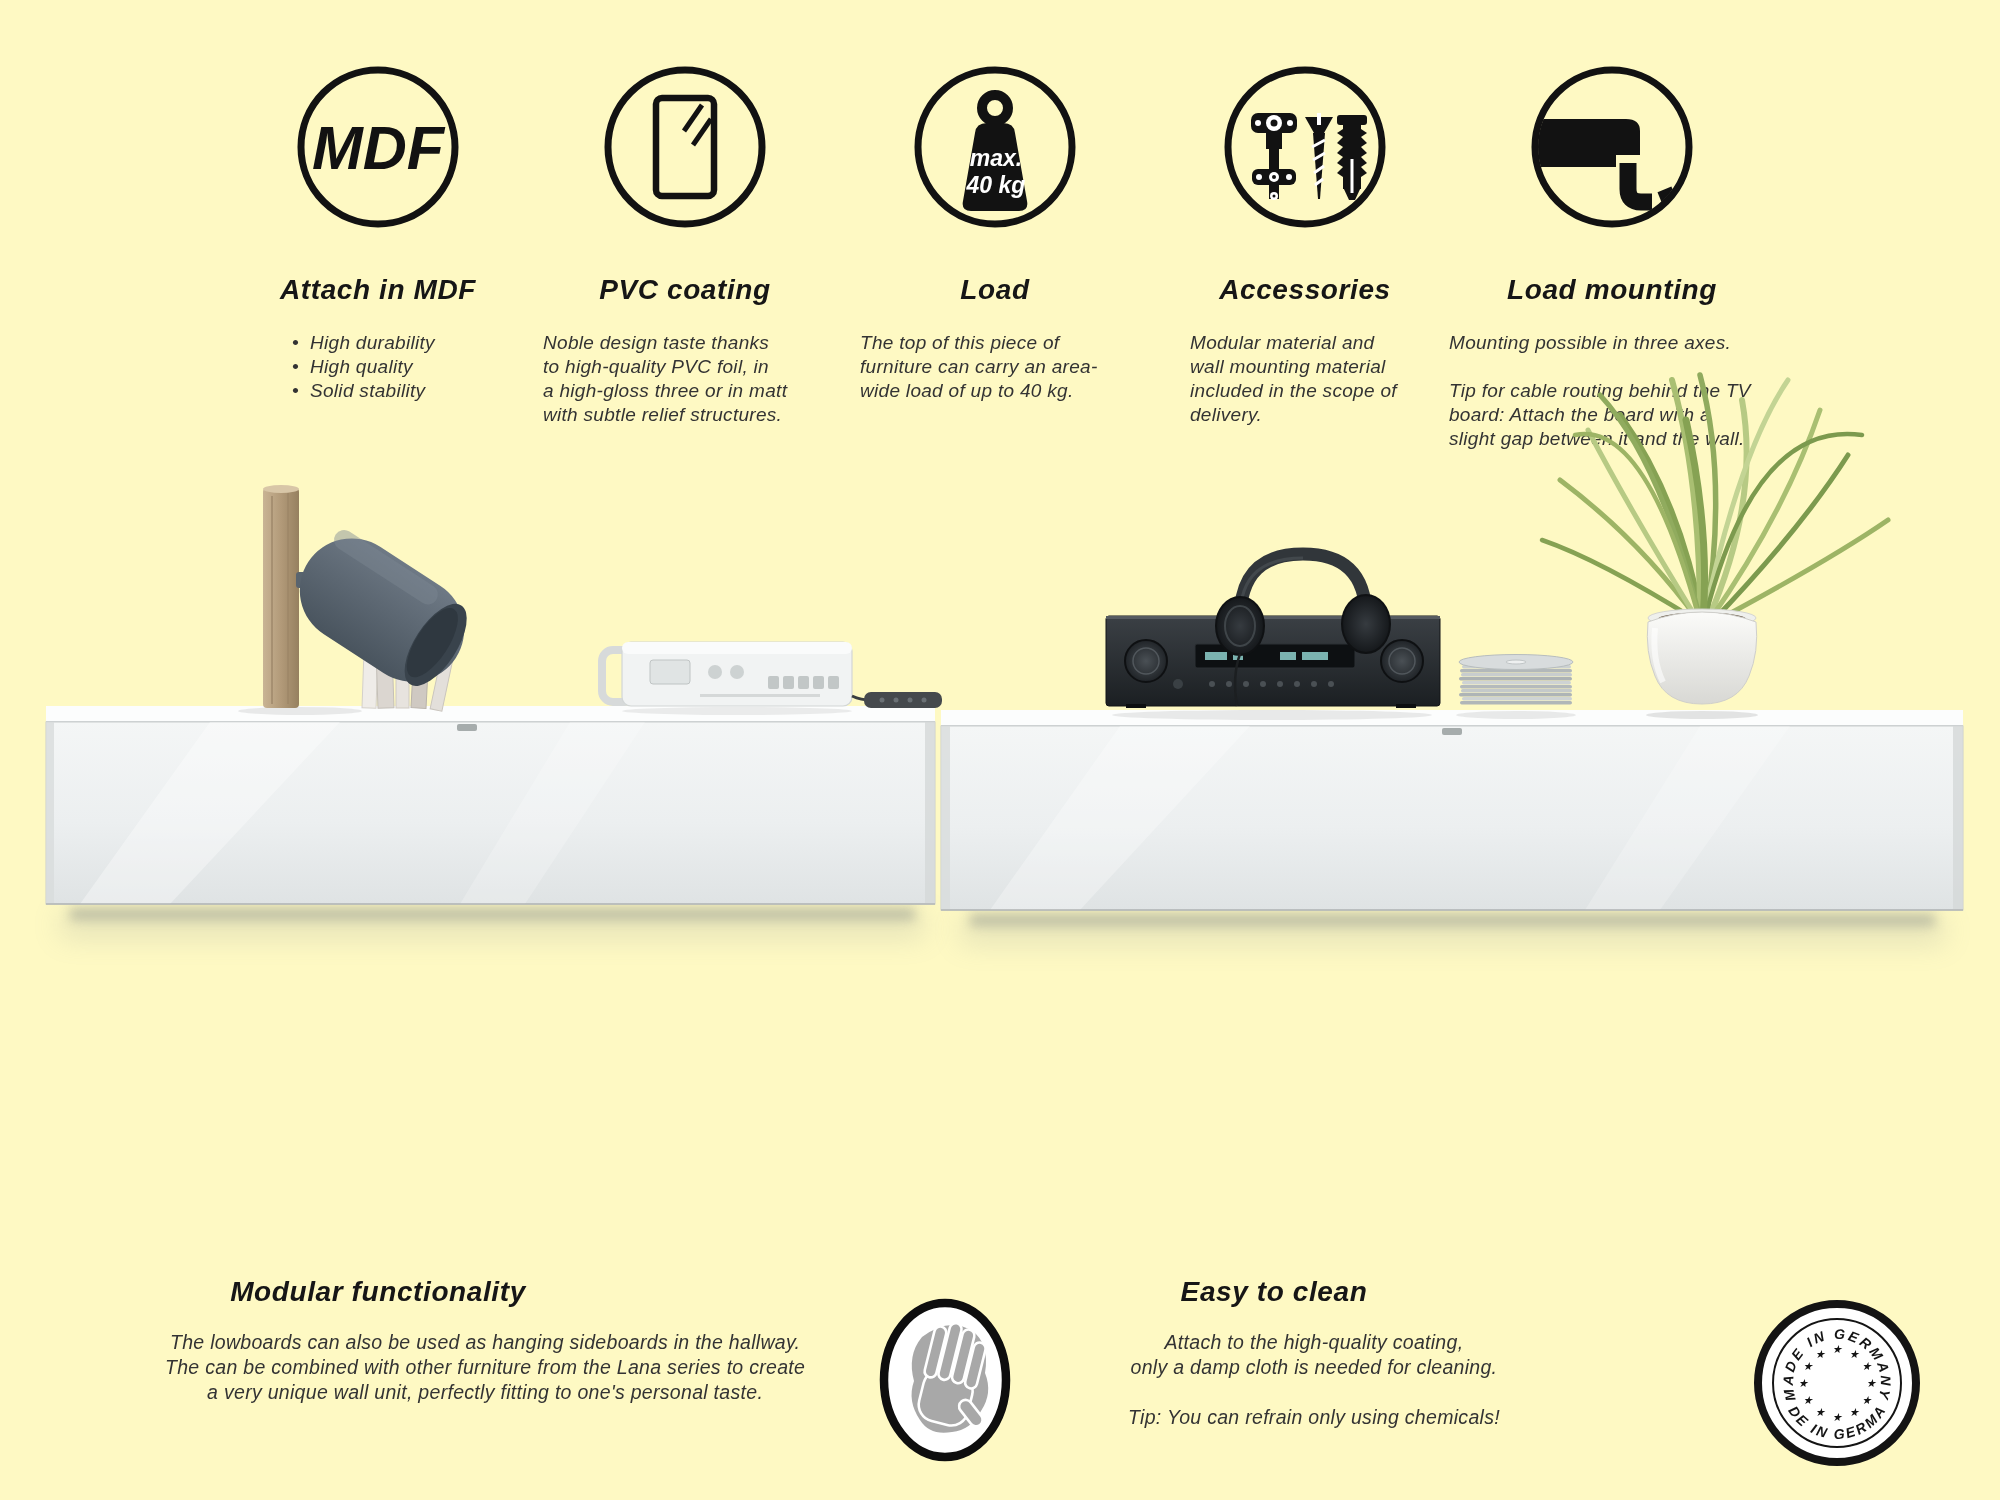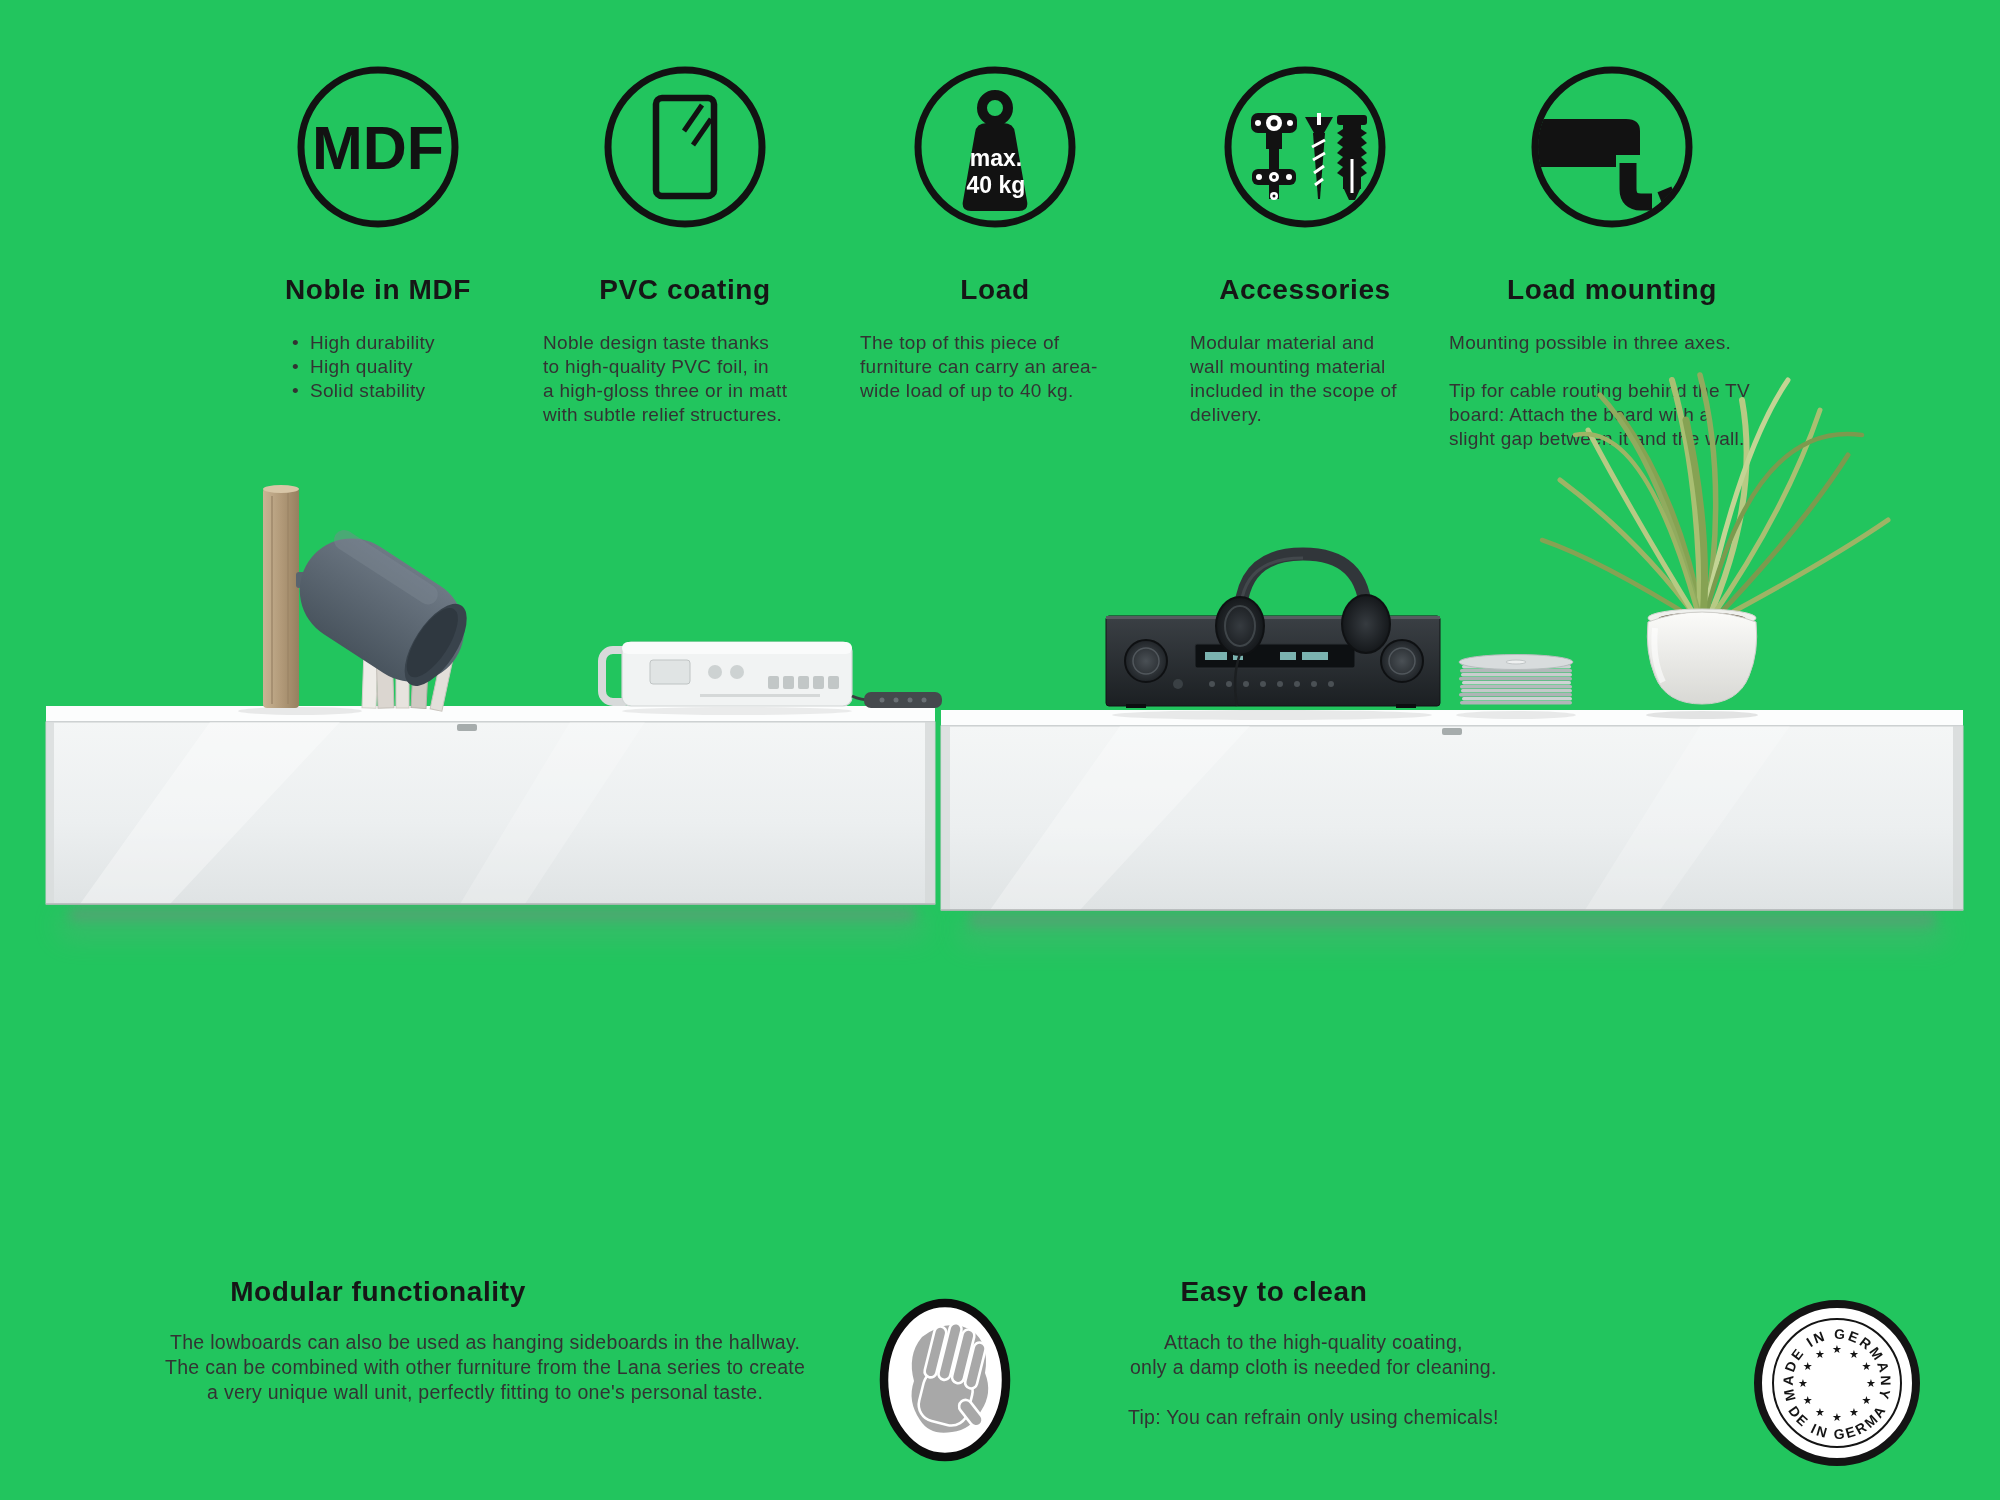--- a/index.html
+++ b/index.html
@@ -1,17 +1,17 @@
 <!DOCTYPE html>
 <html><head>
 <meta charset="utf-8">
 <style>
   html,body{margin:0;padding:0;background:#fff;}
-  .canvas{position:relative;width:2000px;height:1500px;background:#22c55e;overflow:hidden;
-          font-family:"Liberation Sans",sans-serif;color:#141414;}
+  .canvas{position:relative;width:2000px;height:1500px;background:#fef9c3;overflow:hidden;
+          font-family:"Liberation Sans",sans-serif;color:#141414;font-style:italic;}
   .abs{position:absolute;}
   
   .feat-icon{position:absolute;top:63px;width:168px;height:168px;}
   .col-title{position:absolute;top:274px;width:320px;text-align:center;
              font-size:28px;font-weight:bold;letter-spacing:0.6px;color:#161616;}
   .col-body{position:absolute;top:331px;font-size:19px;letter-spacing:0.3px;
             line-height:24px;color:#333;}
   .col-body .line{min-height:24px;white-space:nowrap;}
   .bullet-row{white-space:nowrap;}
   .bullet-row .dot{display:inline-block;width:18px;color:#333;}
@@ -24,21 +24,21 @@
 </style>
 </head>
 <body>
 
 <div class="canvas">
 
   <svg class="feat-icon" style="left:294px" viewBox="0 0 168 168">
     <circle cx="84" cy="84" r="77" fill="none" stroke="#121212" stroke-width="7"></circle>
     <text x="84" y="106" text-anchor="middle" font-size="61" font-weight="bold" fill="#121212">MDF</text>
   </svg>
-  <div class="col-title" style="left:218px">Noble in MDF</div>
+  <div class="col-title" style="left:218px">Attach in MDF</div>
   <div class="col-body" style="left:292px">
     <div class="bullet-row"><span class="dot">•</span><span>High durability</span></div>
     <div class="bullet-row"><span class="dot">•</span><span>High quality</span></div>
     <div class="bullet-row"><span class="dot">•</span><span>Solid stability</span></div>
   </div>
 
   <svg class="feat-icon" style="left:601px" viewBox="0 0 168 168">
     <circle cx="84" cy="84" r="77" fill="none" stroke="#121212" stroke-width="7"></circle>
     <rect x="55" y="35" width="58" height="98" rx="6" fill="none" stroke="#121212" stroke-width="6.5"></rect>
     <line x1="83" y1="68" x2="101" y2="42" stroke="#121212" stroke-width="5"></line>

